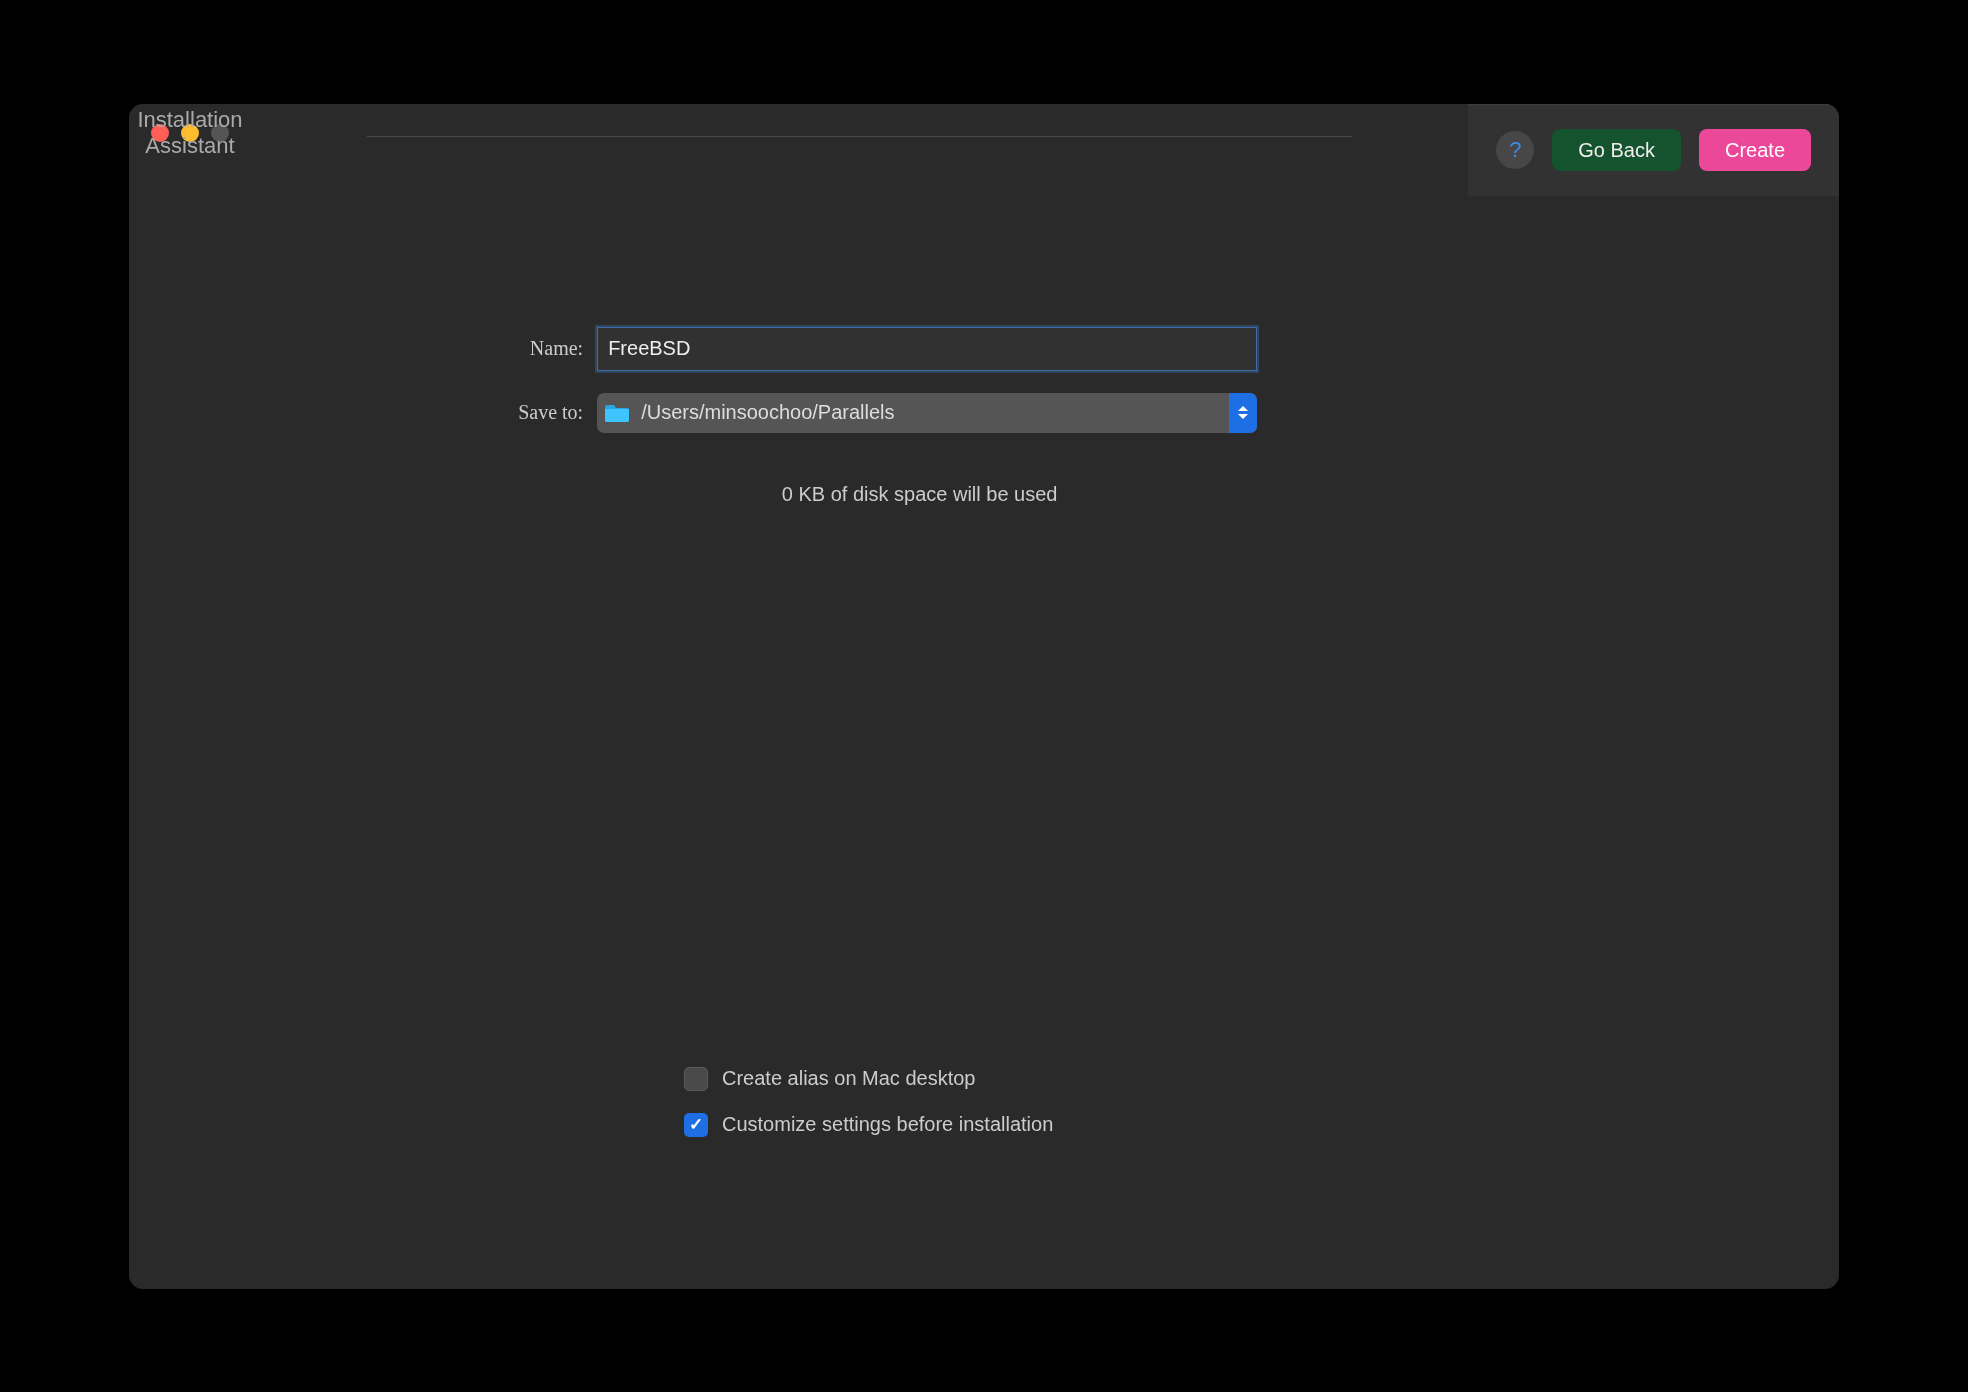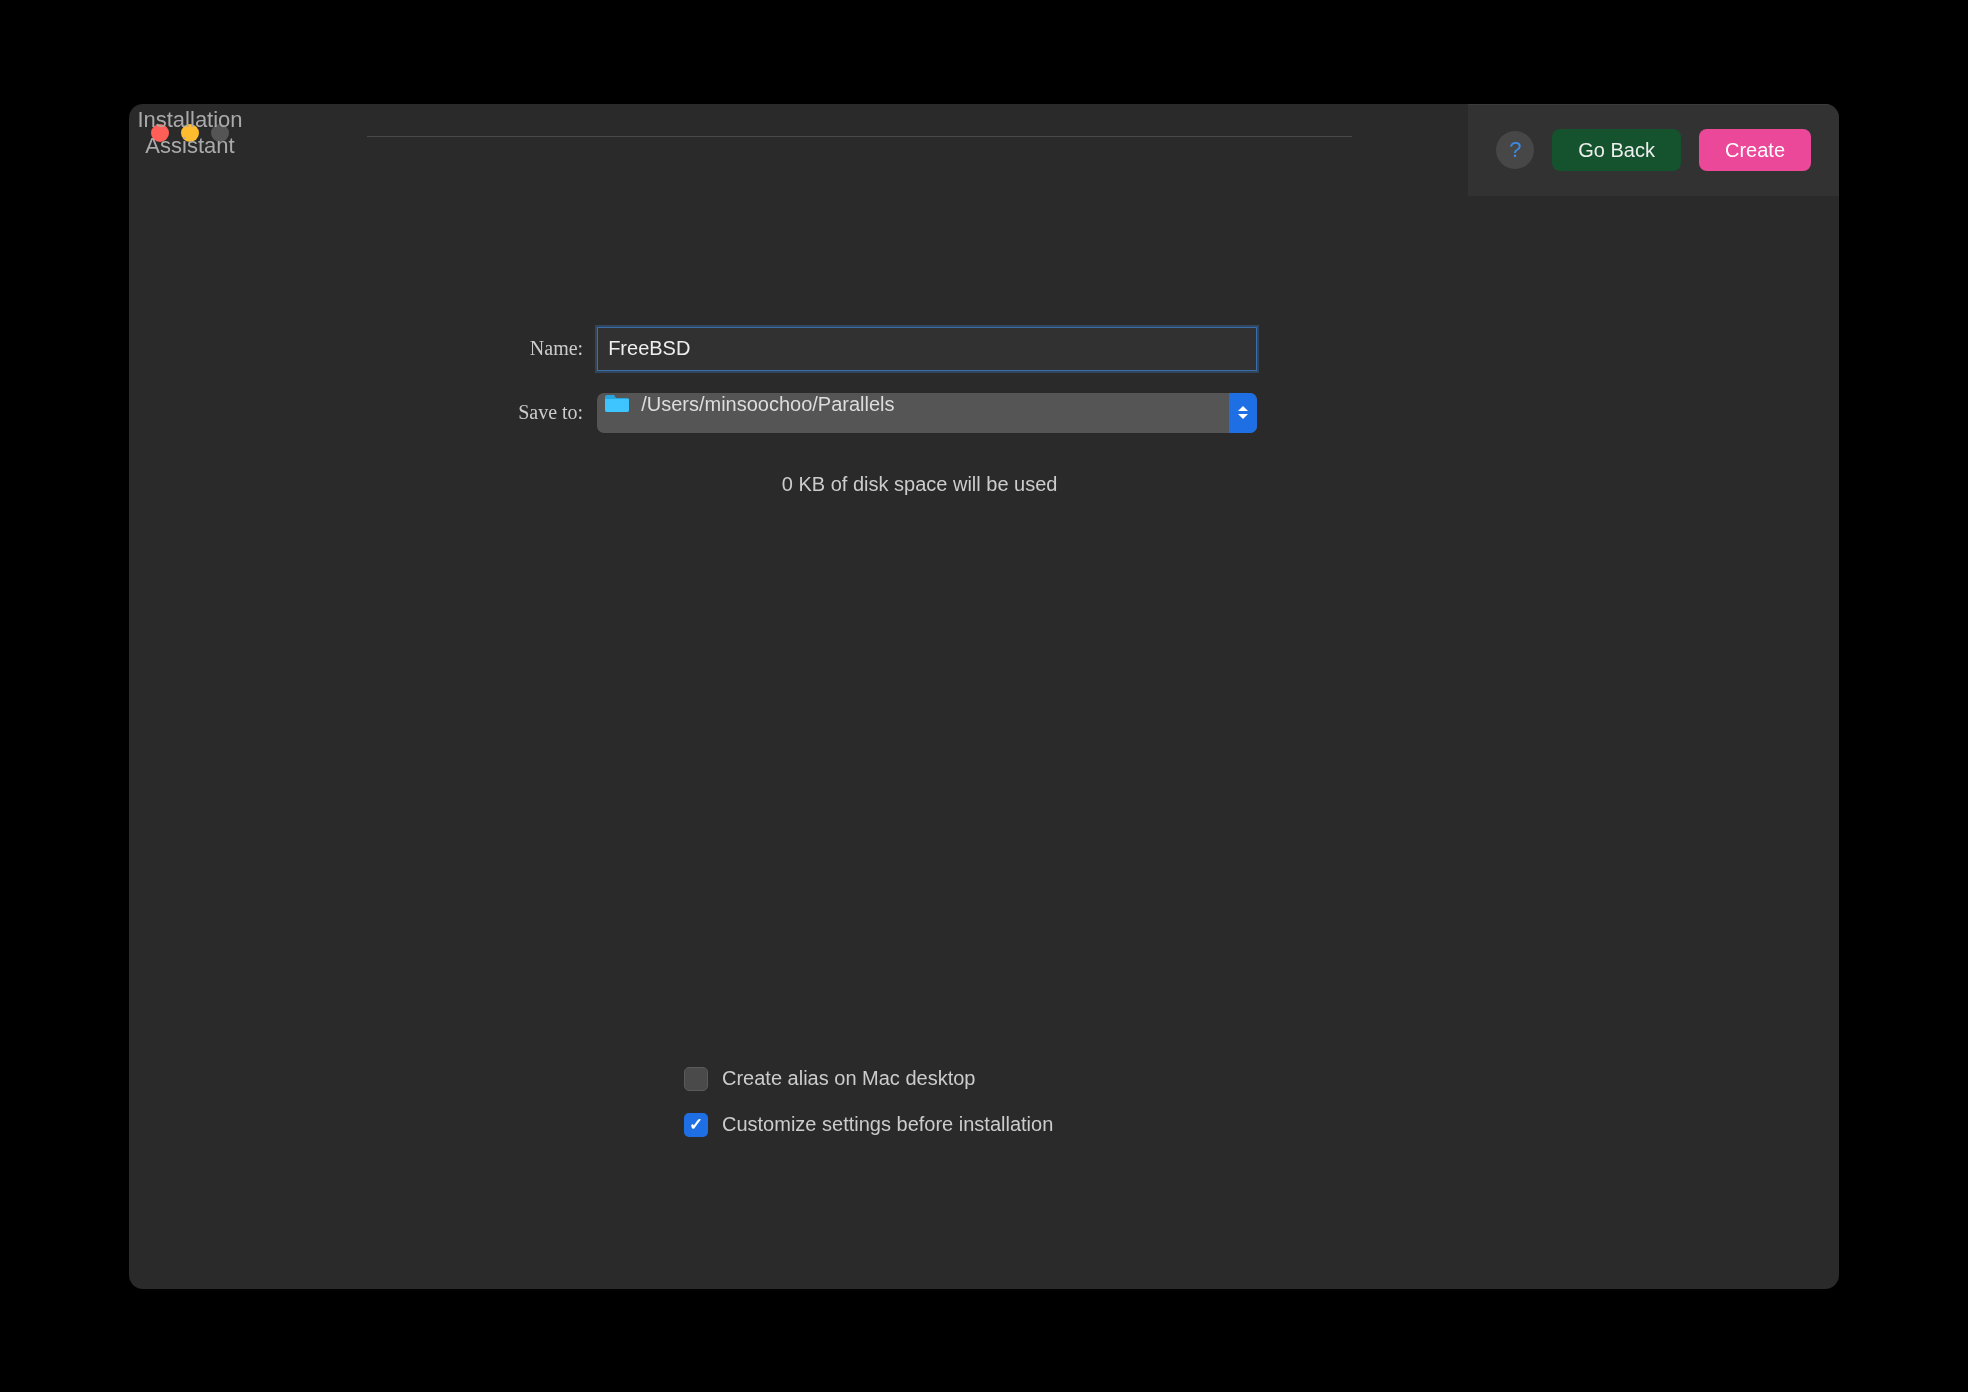--- a/index.html
+++ b/index.html
@@ -103,21 +103,21 @@
       border-radius: 0;
       outline: none;
     }
     .popup-button {
       width: 660px;
       height: 40px;
       background: #555;
       border: none;
       border-radius: 7px;
       display: flex;
-      align-items: flex-start;
+      align-items: center;
       padding: 0 8px 0 8px;
       position: relative;
       cursor: default;
     }
     .folder-icon {
       width: 24px;
       height: 19px;
       margin-right: 12px;
       flex-shrink: 0;
     }
@@ -146,21 +146,21 @@
     .arrow-up, .arrow-down {
       width: 0; height: 0;
       border-left: 5px solid transparent;
       border-right: 5px solid transparent;
     }
     .arrow-up { border-bottom: 5px solid #fff; }
     .arrow-down { border-top: 5px solid #fff; }
     .disk-text {
       color: #ccc;
       font-size: 20px;
-      margin-top: 18px;
+      margin-top: 28px;
       margin-left: 120px;
     }
     .checkbox-area {
       position: absolute;
       bottom: 130px;
       left: 50%;
       transform: translateX(-50%);
       width: 600px;
     }
     .checkbox-row {

